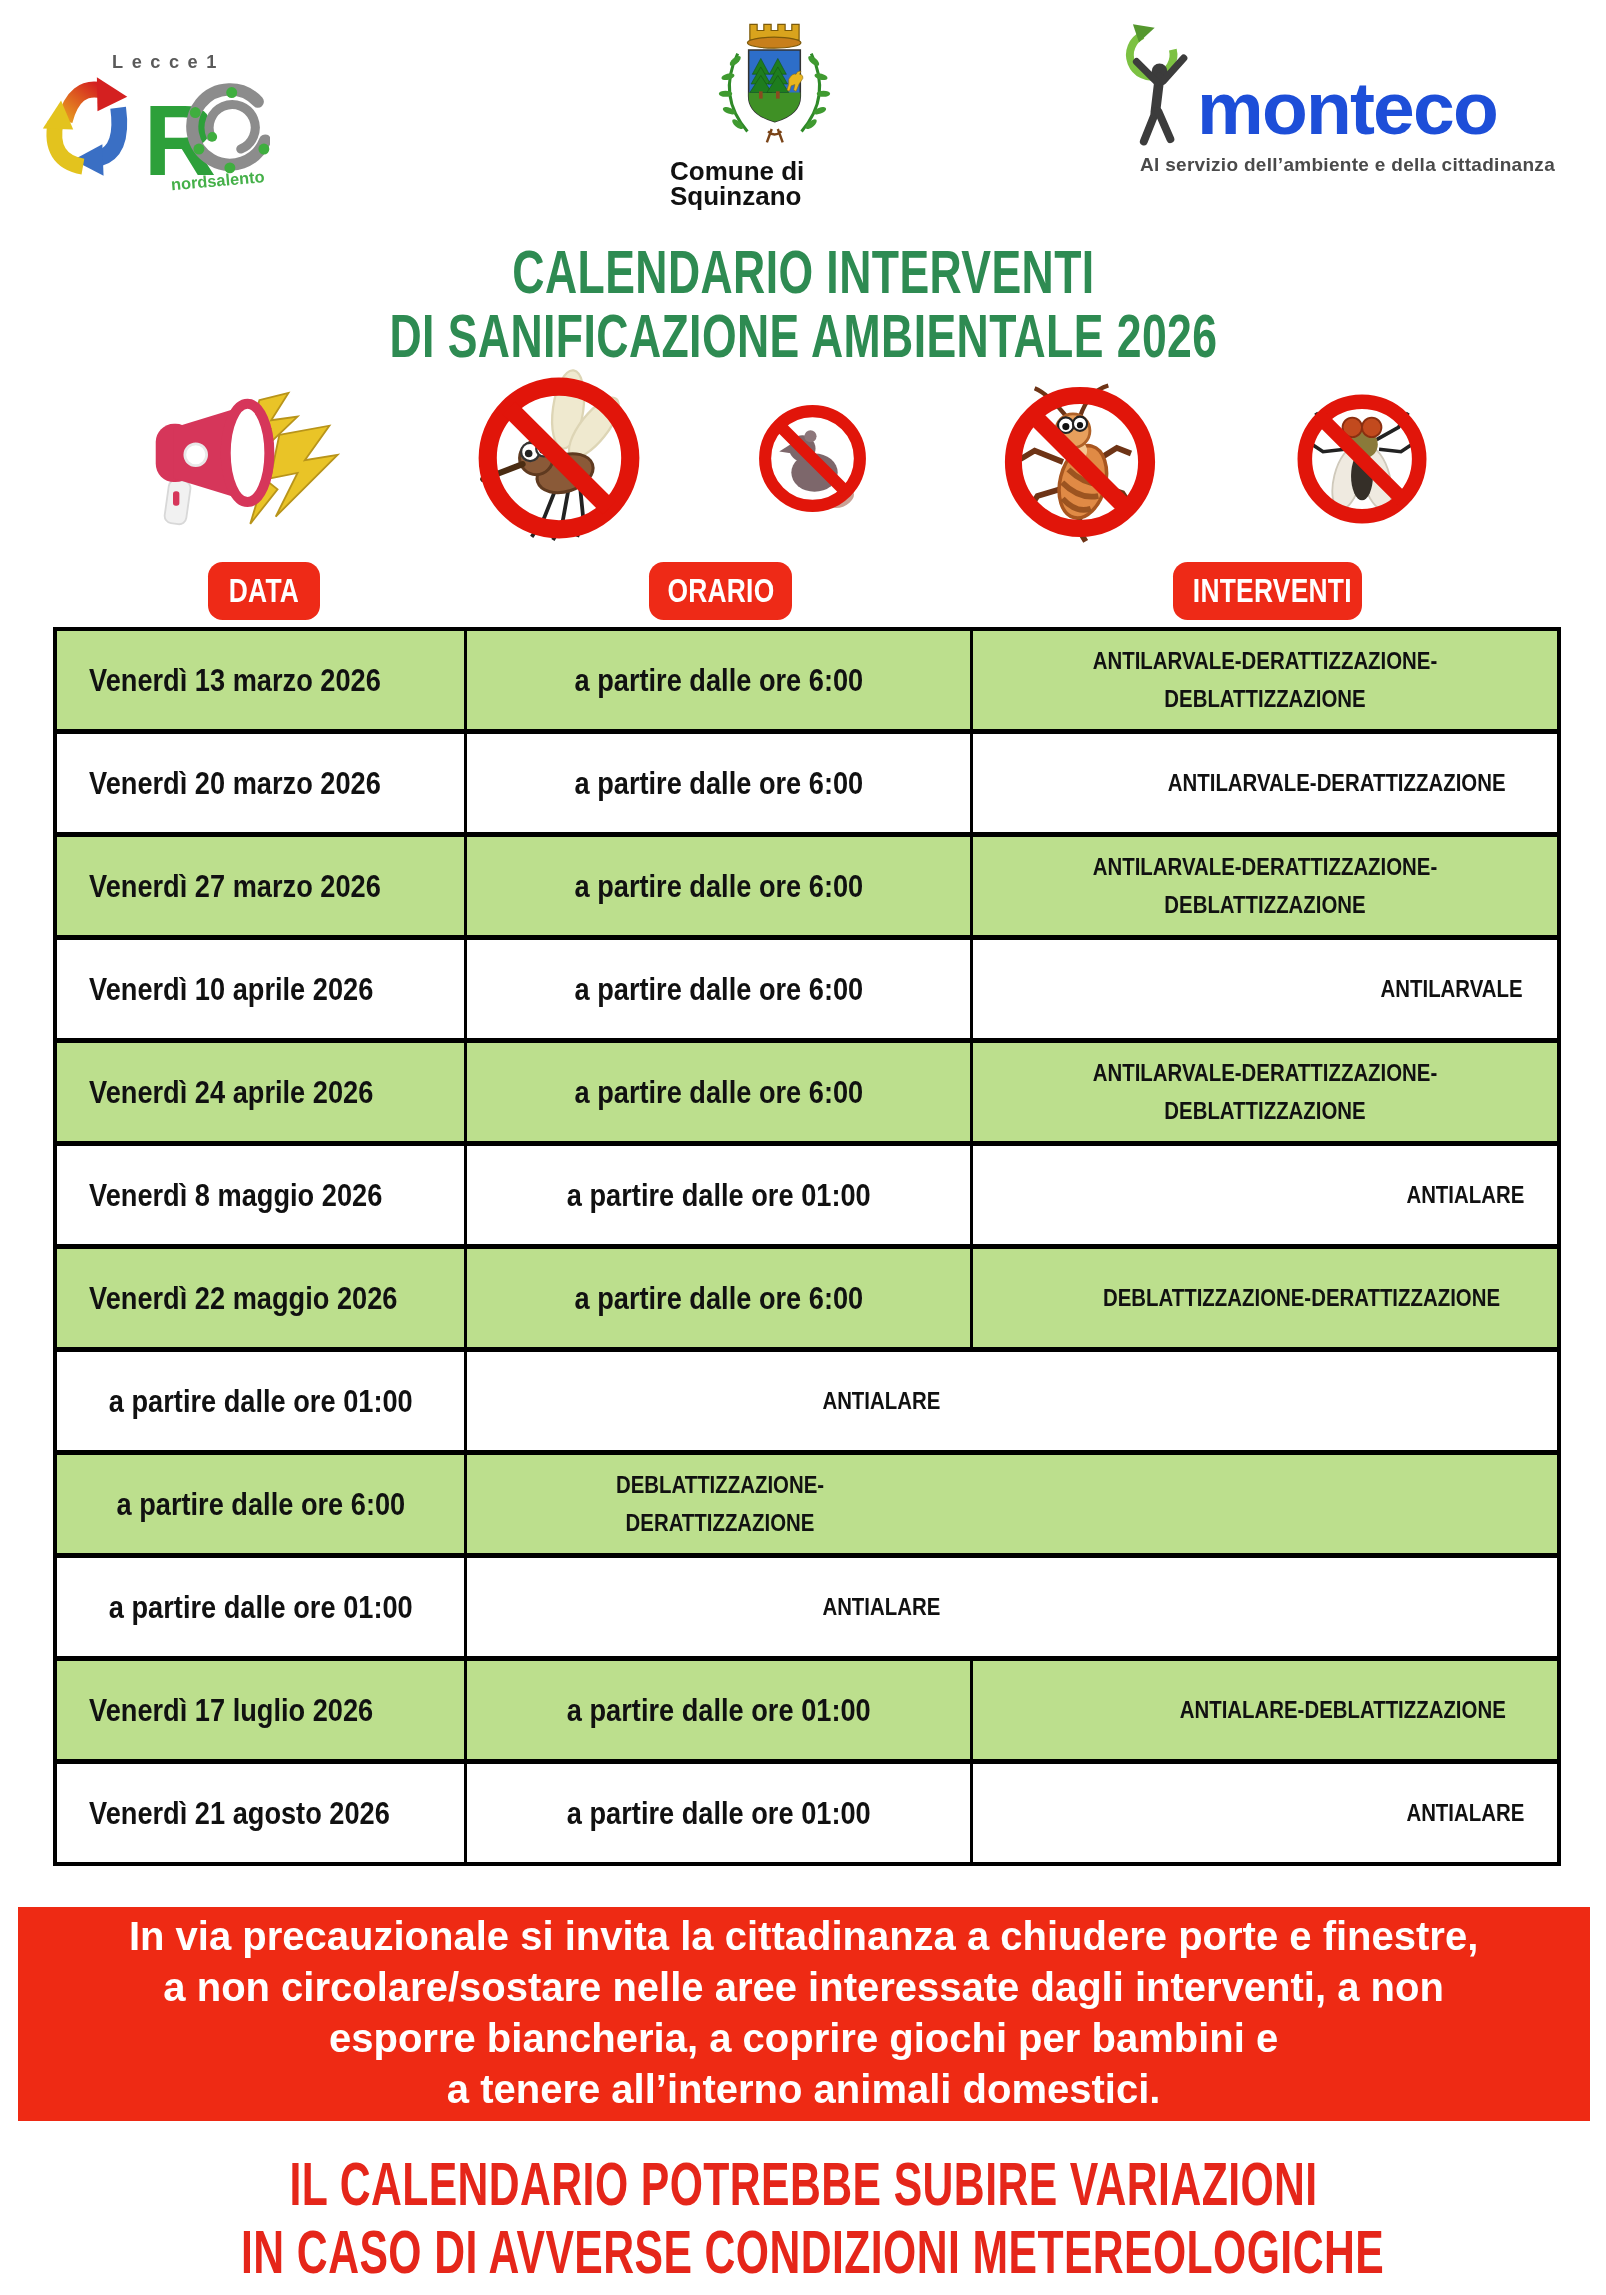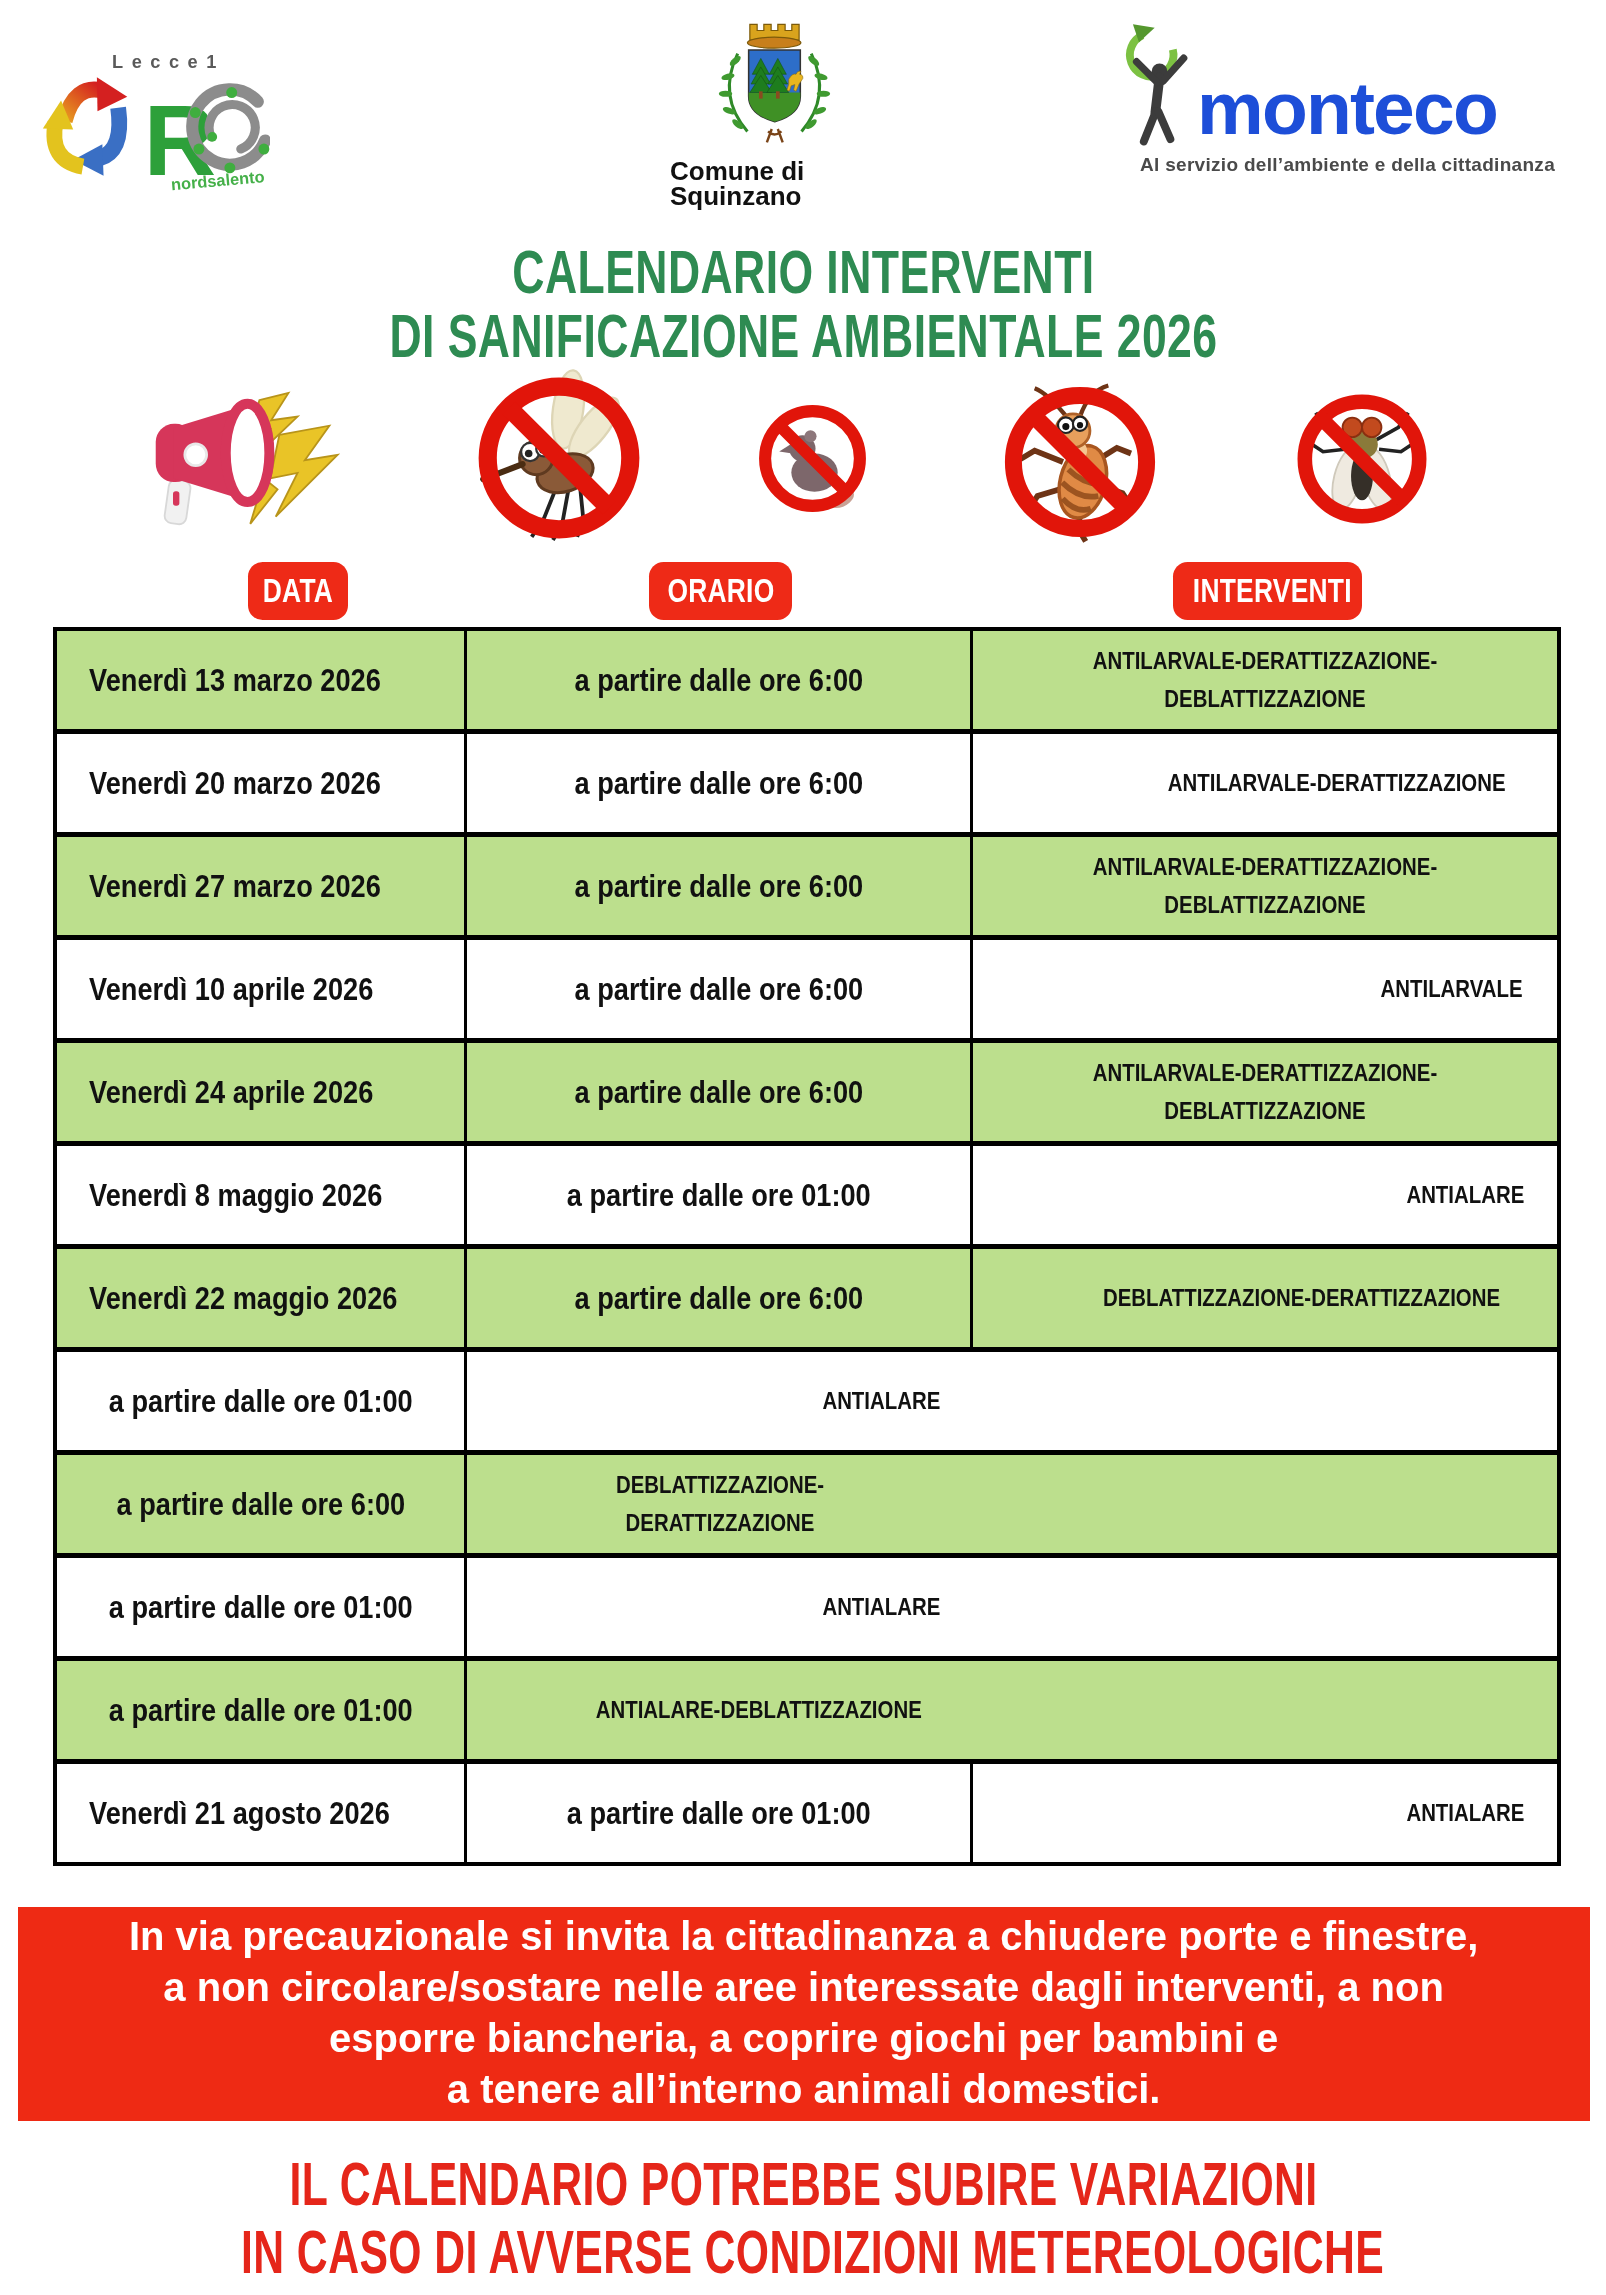--- a/index.html
+++ b/index.html
@@ -22,21 +22,21 @@
   .title{position:absolute;left:0;top:240px;width:1607px;text-align:center;}
   .title-inner{transform:scaleX(.73);transform-origin:50% 0;white-space:nowrap;
     font-weight:bold;font-size:61px;line-height:64px;color:#2e8b52;letter-spacing:0.6px;}
   
   .icon{position:absolute;}
   
   .badge{position:absolute;top:562px;height:58px;background:#ee2a17;border-radius:14.6px;
     color:#fff;text-align:center;line-height:58px;}
   .badge span{display:inline-block;transform:scaleX(.8);transform-origin:50% 50%;
     font-weight:bold;font-size:33px;white-space:nowrap;letter-spacing:0.3px;}
-  .badge-data{left:208px;width:100px;margin-left:40px;}
+  .badge-data{left:208px;width:112px;}
   .badge-orario{left:649px;width:143px;}
   .badge-interventi{left:1173px;width:189px;}
   
   .cal-table{position:absolute;left:53px;top:627px;width:1508px;border:4.9px solid #000;
     box-sizing:border-box;background:#fff;}
   .row{display:grid;grid-template-columns:410px 506px 1fr;height:98px;
     border-bottom:5.5px solid #000;}
   .row:last-child{border-bottom:none;}
   .row.green{background:#bcdf8d;}
   .cell{display:flex;align-items:center;box-sizing:border-box;}
@@ -344,20 +344,23 @@
     </div>
         <div class="row">
       <div class="cell cell-orario">
             <span>a partire dalle ore 01:00</span>
           </div>
       <div class="cell cell-interventi">
             <span>ANTIALARE</span>
           </div>
     </div>
         <div class="row green">
+      <div class="cell cell-data">
+            <span>Venerdì 17 luglio 2026</span>
+          </div>
       <div class="cell cell-orario">
             <span>a partire dalle ore 01:00</span>
           </div>
       <div class="cell cell-interventi">
             <span>ANTIALARE-DEBLATTIZZAZIONE</span>
           </div>
     </div>
         <div class="row">
       <div class="cell cell-data">
             <span>Venerdì 21 agosto 2026</span>

